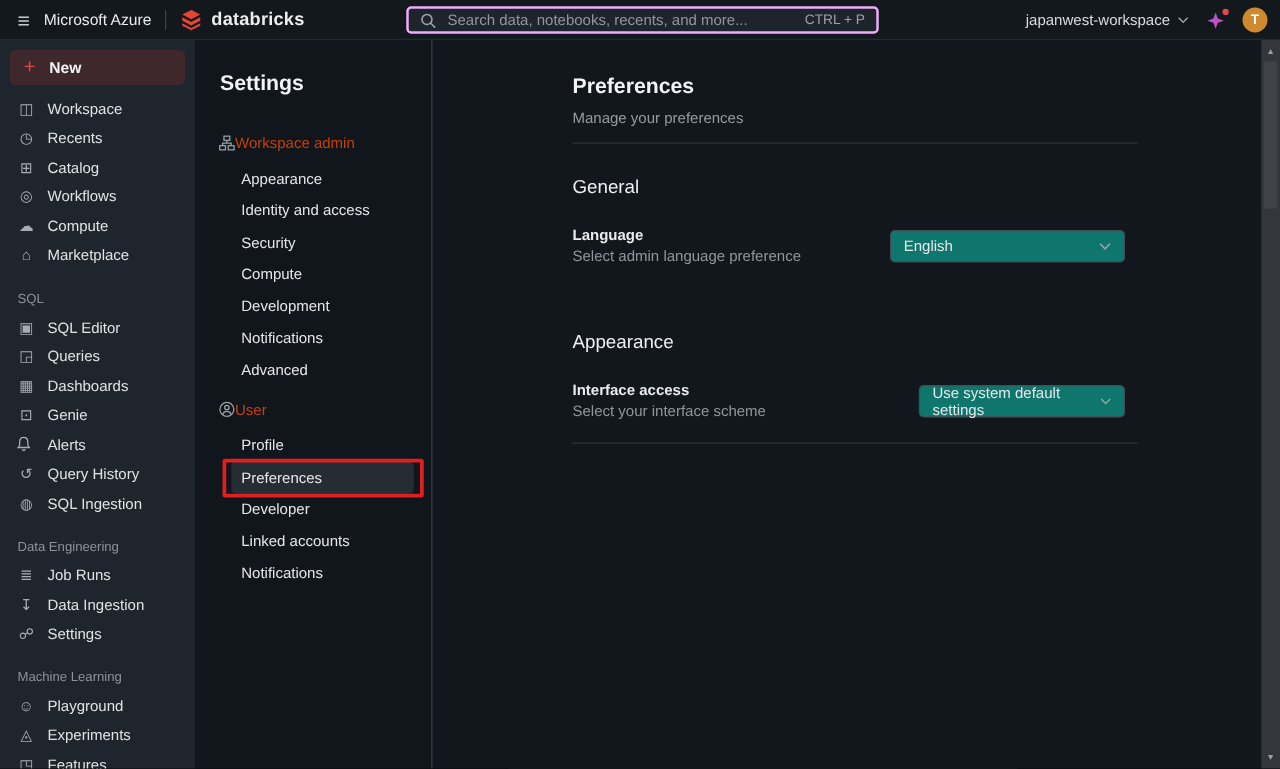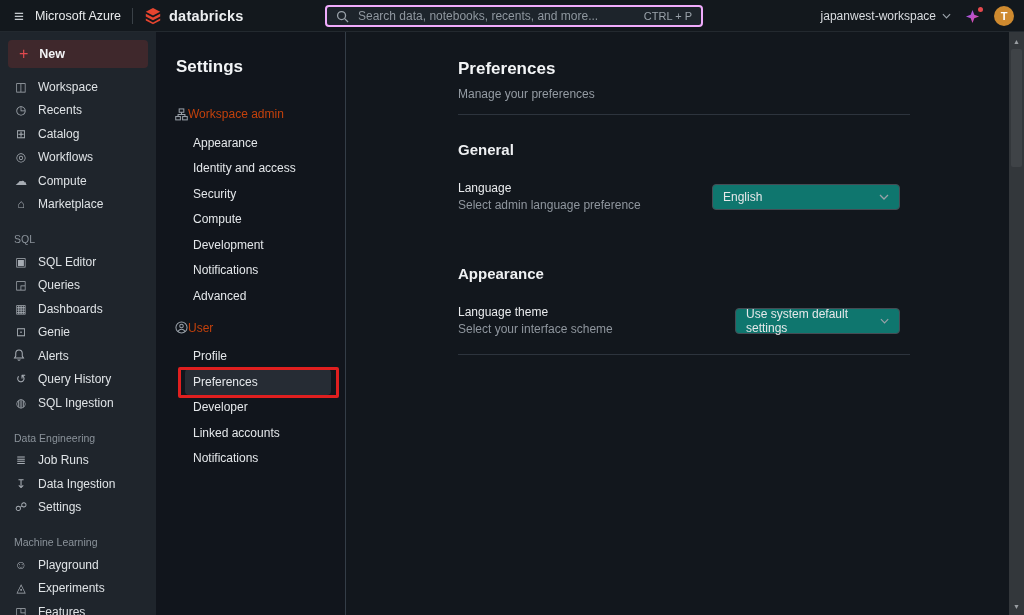--- a/index.html
+++ b/index.html
@@ -42,24 +42,24 @@
   .group-items{margin-top:6px;}
   .sp-item{position:relative;margin-left:29px;width:146px;height:25.5px;box-sizing:border-box;display:flex;align-items:center;padding-left:8px;border-radius:4px;color:#e4e7ea;font-size:12px;cursor:pointer;}
   .sp-item.selected{background:#262c34;}
   .annotation-box{position:absolute;left:-7px;top:-2px;width:155px;height:25px;border:3px solid #e01f1f;border-radius:2px;pointer-events:none;}
 
   
   .content{position:absolute;top:32px;left:347px;right:15px;bottom:0;background:#12171d;padding:26px 0 0 111px;box-sizing:border-box;}
   .page-title{margin:0;font-size:17px;font-weight:bold;color:#f2f4f6;height:22px;line-height:22px;}
   .page-subtitle{margin-top:7px;font-size:12px;color:#949ba3;}
   .divider{margin-top:13px;width:452px;border-top:1px solid #2d343d;}
-  .section-hdr{margin-top:26px;font-size:15px;font-weight:bold;color:#eef0f2;height:18px;line-height:18px;}
+  .section-hdr{margin-top:26px;font-size:15px;font-weight:normal;color:#eef0f2;height:18px;line-height:18px;}
   .section-hdr.appearance{margin-top:53px;}
   .pref-row{margin-top:22px;width:452px;display:flex;justify-content:space-between;align-items:center;}
-  .row-label{font-size:12px;font-weight:normal;color:#e9ebed;}
+  .row-label{font-size:12px;font-weight:bold;color:#e9ebed;}
   .row-desc{margin-top:3px;font-size:12px;color:#8f969e;}
   .select{height:26px;box-sizing:border-box;border:1px solid #454c54;border-radius:4px;background:#0f766e;display:flex;align-items:center;justify-content:space-between;padding:0 10px;margin-right:10px;color:#e6e8ea;font-size:12px;cursor:pointer;}
   .select.lang{width:188px;}
   .select.theme{width:165px;}
   .divider.bottom{margin-top:18px;}
 
   
   .scrollbar{position:absolute;top:32px;right:0;width:15px;bottom:0;background:#33373b;}
   .sb-arrow{position:absolute;left:0;width:15px;height:14px;color:#9a9ea2;font-size:7px;display:flex;align-items:center;justify-content:center;cursor:pointer;}
   .sb-arrow.up{top:2px;}
@@ -271,21 +271,21 @@
         <span>English</span>
         <svg width="10" height="6" viewBox="0 0 10 6">
           <path d="M1 1 L5 5 L9 1" fill="none" stroke="#9aa1a8" stroke-width="1.3"></path>
         </svg>
       </div>
     </div>
 
     <div class="section-hdr appearance">Appearance</div>
     <div class="pref-row">
       <div>
-        <div class="row-label">Language theme</div>
+        <div class="row-label">Interface access</div>
         <div class="row-desc">Select your interface scheme</div>
       </div>
       <div class="select theme">
         <span>Use system default settings</span>
         <svg width="10" height="6" viewBox="0 0 10 6">
           <path d="M1 1 L5 5 L9 1" fill="none" stroke="#9aa1a8" stroke-width="1.3"></path>
         </svg>
       </div>
     </div>
     <div class="divider bottom"></div>

